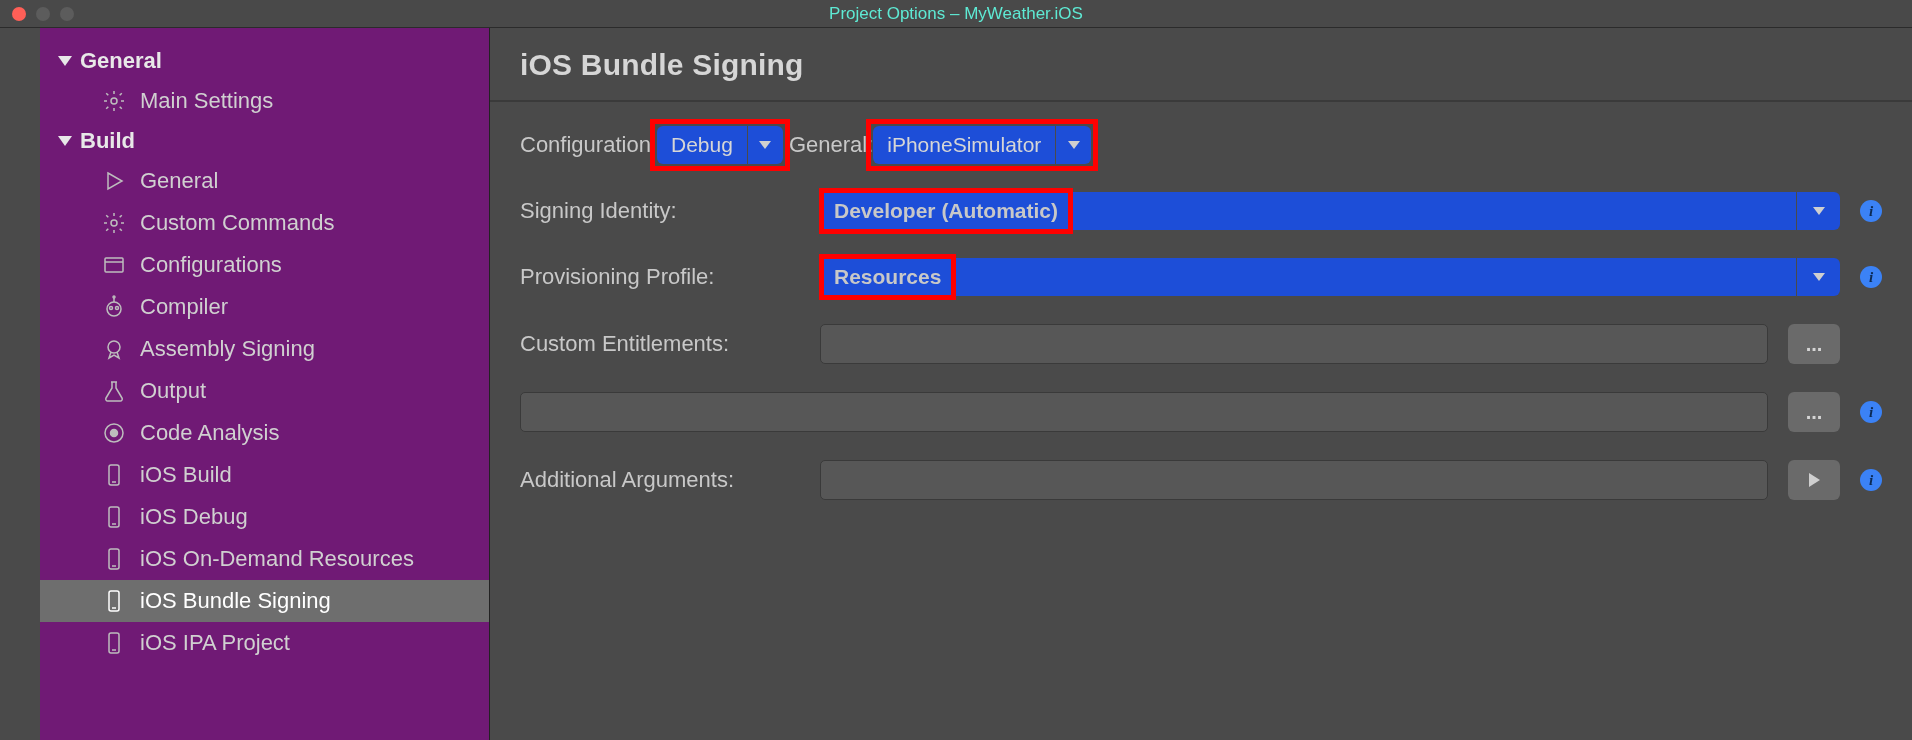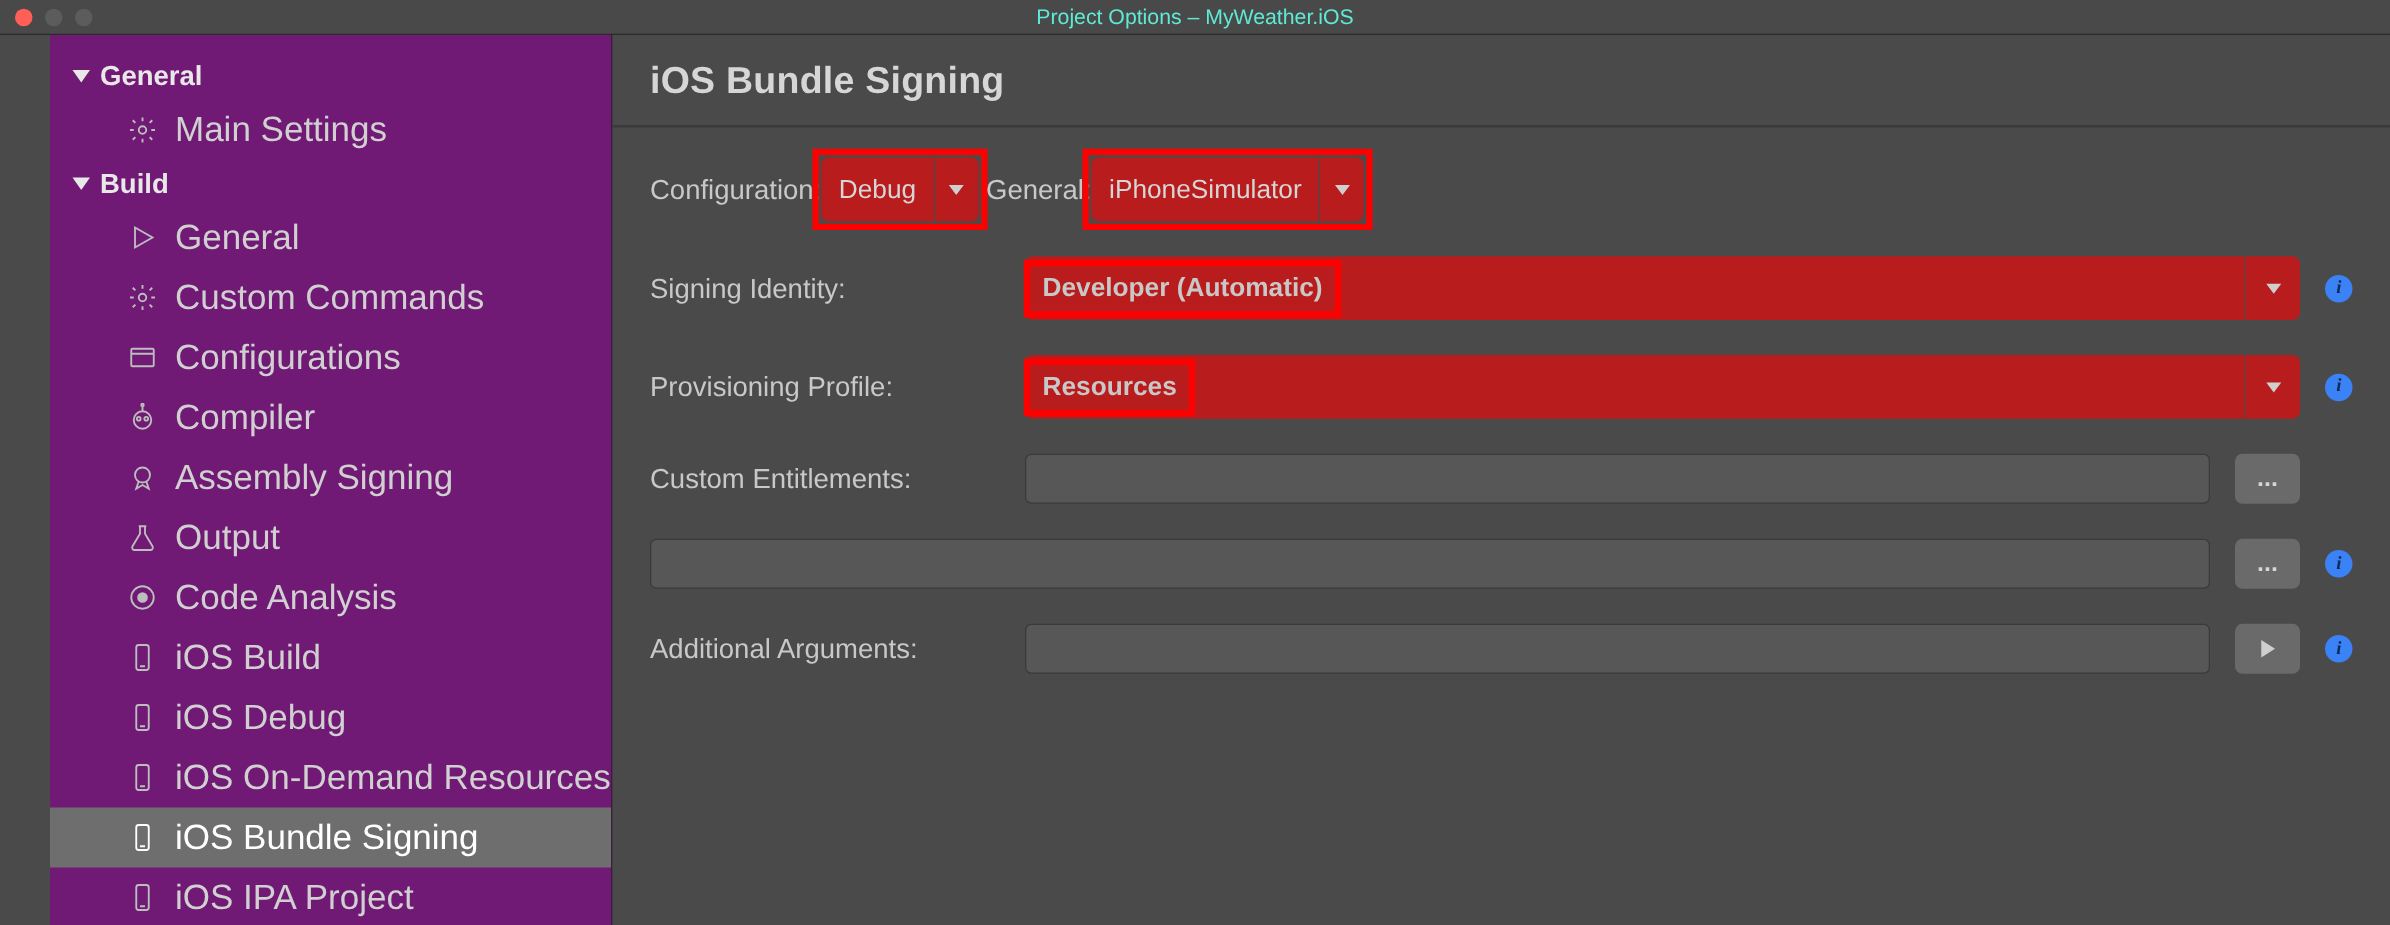--- a/index.html
+++ b/index.html
@@ -13,36 +13,36 @@
   .tl-min   { background: #5c5c5c; }
   .tl-max   { background: #5c5c5c; }
   .title-text { position:absolute; left:0; right:0; text-align:center; font-size:17px; color:#5eead4; pointer-events:none; }
 
   .main { display:flex; height:712px; }
 
   
   .sidebar { width:450px; background:#701a75; border-right:1px solid #222; padding-top:14px; overflow:hidden;margin-left:40px; }
   .section-header { display:flex; align-items:center; gap:8px; padding:6px 10px 6px 18px; font-size:22px; font-weight:700; color:#e8e8e8; cursor:default; }
   .disclosure { width:0; height:0; border-left:7px solid transparent; border-right:7px solid transparent; border-top:10px solid #e8e8e8; }
-  .side-item { display:flex; align-items:center; gap:14px; padding:8px 10px 8px 62px; font-size:28px; color:#d0d0d0; cursor:default; white-space:nowrap; }
+  .side-item { display:flex; align-items:center; gap:14px; padding:8px 10px 8px 62px; font-size:22px; color:#d0d0d0; cursor:default; white-space:nowrap; }
   .side-item.selected { background:#6e6e6e; color:#fff; }
   .ico { width:24px; height:24px; display:inline-flex; align-items:center; justify-content:center; flex:0 0 24px; }
   .ico svg { display:block; }
   path, circle, rect, polyline, polygon, line { stroke:#bdbdbd; stroke-width:1.5; fill:none; }
   .side-item.selected path, .side-item.selected circle, .side-item.selected rect, .side-item.selected line, .side-item.selected polygon, .side-item.selected polyline { stroke:#fff; }
 
   
   .content { flex:1; background:#4a4a4a; display:flex; flex-direction:column; }
   .page-header { padding:20px 30px 18px 30px; border-bottom:2px solid #3a3a3a; }
   .page-title  { font-size:30px; font-weight:700; color:#d6d6d6; letter-spacing:0.2px; }
   .form-body   { padding:24px 30px; }
 
   .cfg-row { display:flex; align-items:center; gap:0; margin-bottom:28px; font-size:22px; color:#c8c8c8; }
   .dd { display:inline-flex; }
-  .dd-main, .dd-arrow { background:#b91c1c; color:#d6d6d6; display:flex; align-items:center; justify-content:center; height:51px; }
+  .dd-main, .dd-arrow { background:#1d4ed8; color:#d6d6d6; display:flex; align-items:center; justify-content:center; height:38px; }
   .dd-main { padding:0 14px; border-radius:6px 0 0 6px; font-size:21px; }
   .dd-arrow { width:36px; border-radius:0 6px 6px 0; border-left:1px solid #4a4a4a; }
   .caret { width:0;height:0;border-left:6px solid transparent;border-right:6px solid transparent;border-top:8px solid #cfcfcf;}
 
   .hl-red { outline:5px solid #ff0000; outline-offset:2px; }
 
   .form-row { display:flex; align-items:center; gap:20px; margin-bottom:28px; }
   .form-row .lbl { width:280px; font-size:22px; color:#c8c8c8; text-align:left; }
   .wide-dd { flex:1; display:flex; }
   .wide-dd .dd-main { flex:1; border-radius:6px 0 0 6px; justify-content:flex-start; font-weight:700; color:#c8c8c8; }

